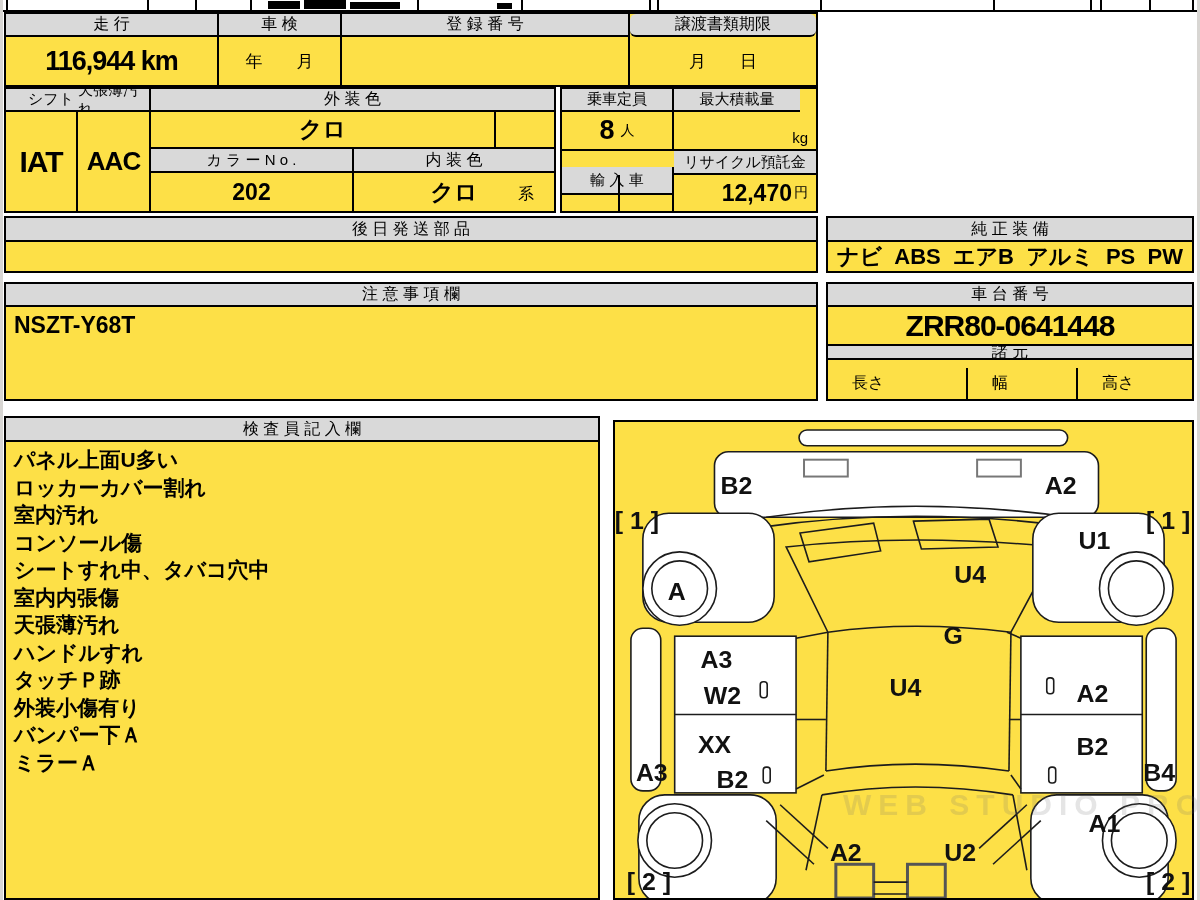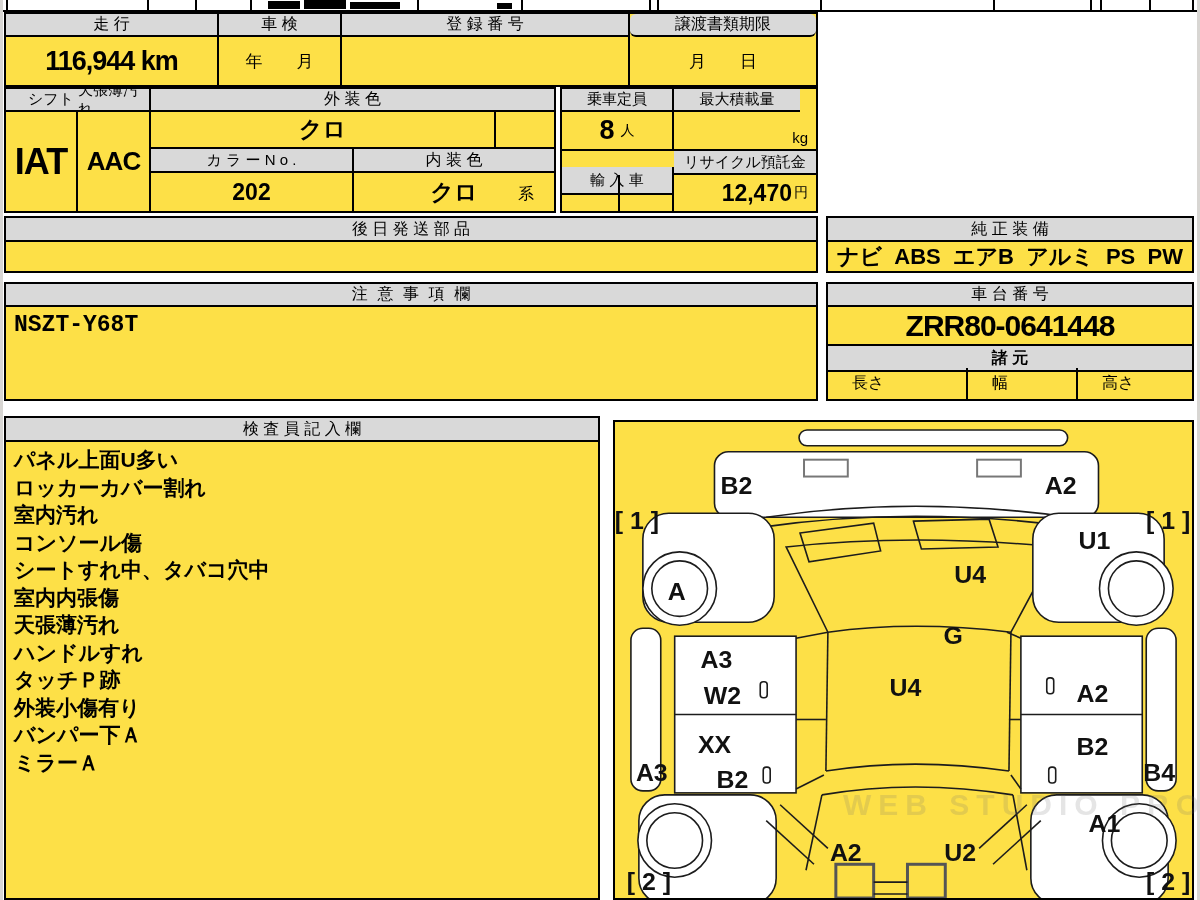--- a/index.html
+++ b/index.html
@@ -65,21 +65,21 @@
     <div class="cell br big" style="left:0;top:23px;width:213px;height:48px;">116,944 km</div>
     <div class="cell br" style="left:213px;top:23px;width:123px;height:48px;font-size:17px;">年　　月</div>
     <div class="cell br" style="left:336px;top:23px;width:288px;height:48px;"></div>
     <div class="cell" style="left:624px;top:23px;width:186px;height:48px;font-size:17px;">月　　日</div>
   </div>
 
   <div class="box" style="left:4px;top:87px;width:552px;height:126px;">
     <div class="cell hdr br bb small-lbl" style="left:0;top:0;width:92px;height:23px;">シフト</div>
     <div class="cell hdr br bb small-lbl" style="left:72px;top:0;width:73px;height:23px;">天張薄汚れ</div>
     <div class="cell hdr bb" style="left:145px;top:0;width:403px;height:23px;">外 装 色</div>
-    <div class="cell br" style="left:0;top:23px;width:72px;height:99px;font-weight:bold;font-size:36px;letter-spacing:-1px;">IAT</div>
+    <div class="cell br" style="left:0;top:23px;width:72px;height:99px;font-weight:bold;font-size:30px;letter-spacing:-1px;">IAT</div>
     <div class="cell br" style="left:72px;top:23px;width:73px;height:99px;font-weight:bold;font-size:26px;letter-spacing:-1px;">AAC</div>
     <div class="cell br bb mid" style="left:145px;top:23px;width:345px;height:37px;">クロ</div>
     <div class="cell bb" style="left:490px;top:23px;width:58px;height:37px;"></div>
     <div class="cell hdr br bb small-lbl" style="left:145px;top:60px;width:203px;height:24px;">カ ラ ー N o .</div>
     <div class="cell hdr bb" style="left:348px;top:60px;width:200px;height:24px;">内 装 色</div>
     <div class="cell br mid" style="left:145px;top:84px;width:203px;height:38px;">202</div>
     <div class="cell" style="left:348px;top:84px;width:200px;height:38px;">
       <span class="mid">クロ</span>
       <span style="position:absolute;right:20px;bottom:6px;font-size:16px;">系</span>
     </div>
@@ -110,29 +110,29 @@
   <div class="box" style="left:4px;top:216px;width:814px;height:57px;">
     <div class="cell hdr bb" style="left:0;top:0;width:810px;height:24px;">後 日 発 送 部 品</div>
     <div class="cell" style="left:0;top:24px;width:810px;height:29px;"></div>
   </div>
 
   <div class="box" style="left:826px;top:216px;width:368px;height:57px;">
     <div class="cell hdr bb" style="left:0;top:0;width:364px;height:24px;">純 正 装 備</div>
     <div class="cell" style="left:0;top:24px;width:364px;height:29px;font-weight:bold;font-size:22px;white-space:pre;">ナビ  ABS  エアB  アルミ  PS  PW</div>
   </div>
 
-  <div class="box" style="left:4px;top:282px;width:814px;height:119px;font-family:Liberation Mono, monospace;">
+  <div class="box" style="left:4px;top:282px;width:814px;height:119px;">
     <div class="cell hdr bb" style="left:0;top:0;width:810px;height:23px;">注 意 事 項 欄</div>
     <div class="note-val" style="position:absolute;left:8px;top:28px;">NSZT-Y68T</div>
   </div>
 
   <div class="box" style="left:826px;top:282px;width:368px;height:119px;">
     <div class="cell hdr bb" style="left:0;top:0;width:364px;height:23px;">車 台 番 号</div>
     <div class="cell bb" style="left:0;top:23px;width:364px;height:39px;font-weight:bold;font-size:30px;letter-spacing:-1px;">ZRR80-0641448</div>
-    <div class="cell hdr bb" style="left:0;top:62px;width:364px;height:26px;font-weight:bold;">諸 元</div>
+    <div class="cell hdr bb" style="left:0;top:62px;width:364px;height:14px;">諸 元</div>
     <div class="cell br left-align" style="left:0;top:84px;width:140px;height:31px;font-size:16px;">長さ</div>
     <div class="cell br left-align" style="left:140px;top:84px;width:110px;height:31px;font-size:16px;">幅</div>
     <div class="cell left-align" style="left:250px;top:84px;width:114px;height:31px;font-size:16px;">高さ</div>
   </div>
 
   <div class="box" style="left:4px;top:416px;width:596px;height:484px;">
     <div class="cell hdr bb" style="left:0;top:0;width:592px;height:24px;">検 査 員 記 入 欄</div>
     <div style="position:absolute;left:8px;top:28px;">
         <div class="insp-item">パネル上面U多い</div>
         <div class="insp-item">ロッカーカバー割れ</div>

